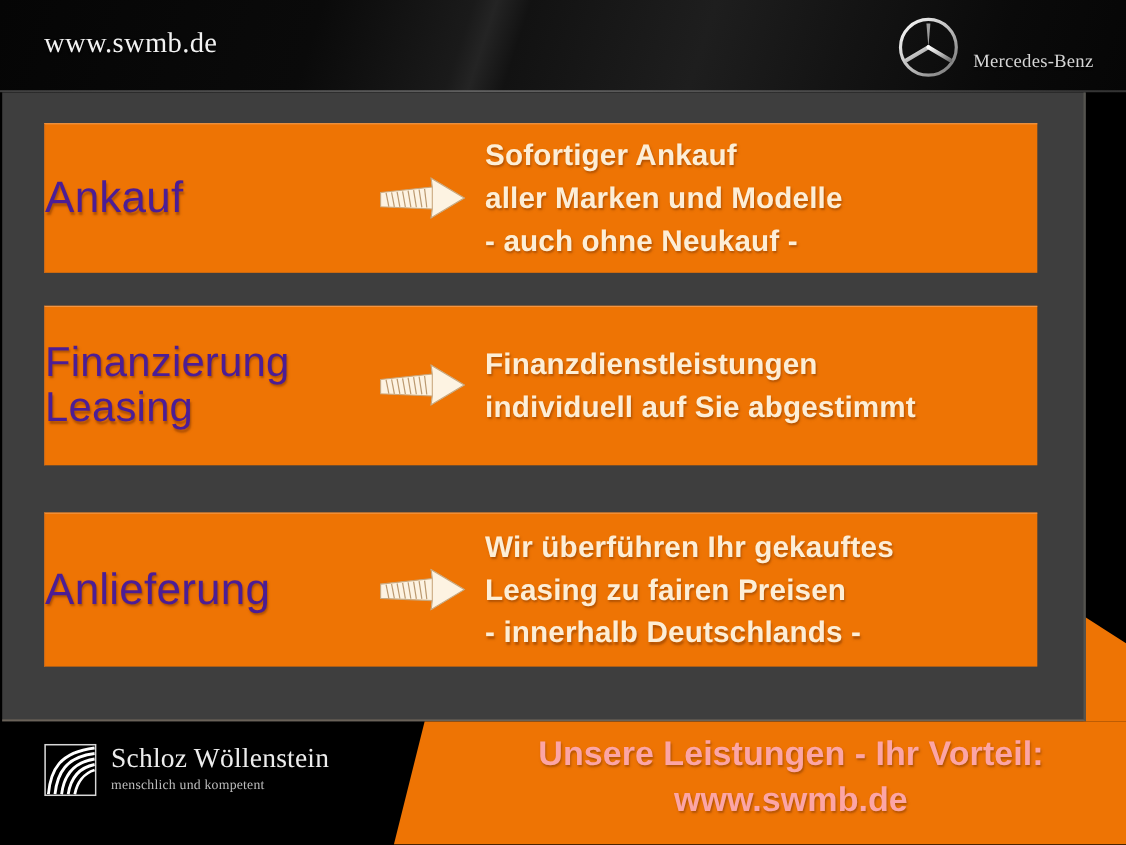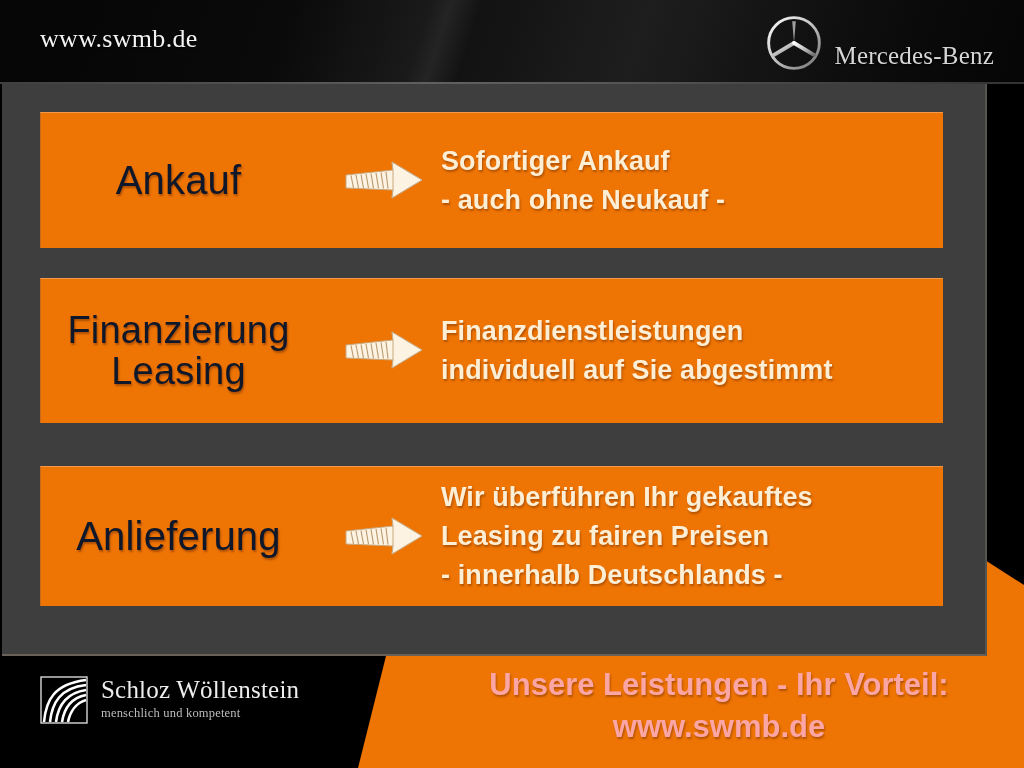--- a/index.html
+++ b/index.html
@@ -62,21 +62,21 @@
   .mb-logo {
     position: absolute;
     right: 30px; top: 14px;
     display: flex;
     align-items: center;
     gap: 12px;
   }
   .mb-star { width: 58px; height: 58px; display:block; }
   .mb-word {
     font-family: "Liberation Serif", serif;
-    font-size: 25px;
+    font-size: 17px;
     color: #d6d6d6;
     letter-spacing: .2px;
     text-shadow: 0 1px 2px rgba(0,0,0,.9);
     margin-top: 26px;
   }
 
   
   .corner-wedge {
     position: absolute;
     left: 0; top: 0;
@@ -107,26 +107,26 @@
     display: flex;
     align-items: center;
   }
   .row-1 { top: 112px; height: 136px; }
   .row-2 { top: 278px; height: 145px; }
   .row-3 { top: 466px; height: 140px; }
 
   .row-label {
     width: 285px;
     flex: 0 0 285px;
-    text-align: center;
+    text-align: left;
     padding-right: 10px;
     box-sizing: border-box;
     font-size: 40px;
     font-weight: 400;
-    color: #0f172a;
+    color: #4c1d95;
     line-height: 1.08;
     text-shadow: 1px 2px 2px rgba(120,50,0,.55);
     letter-spacing: .2px;
   }
   .row-2 .row-label { font-size: 38px; }
 
   .row-arrow {
     flex: 0 0 115px;
     width: 115px;
     display: flex;
@@ -249,20 +249,21 @@
           <line x1="30" y1="14.3" x2="32.5" y2="29.3"></line>
           <line x1="35" y1="13.8" x2="37.5" y2="29.4"></line>
           <line x1="40" y1="13.3" x2="42.5" y2="29.5"></line>
           <line x1="45" y1="12.8" x2="47.0" y2="29.6"></line>
         </g>
         <path d="M51,3 L81,21 L51,39 L52,31 L52,11 Z" fill="#fdf3e2" stroke="#c9a87e" stroke-width="1"></path>
       </svg>
     </div>
     <div class="row-text">
       <div>Sofortiger Ankauf</div>
+      <div>aller Marken und Modelle</div>
       <div>- auch ohne Neukauf -</div>
     </div>
   </div>
 
   <div class="row row-2">
     <div class="row-label">
       <div>Finanzierung</div>
       <div>Leasing</div>
     </div>
     <div class="row-arrow">

